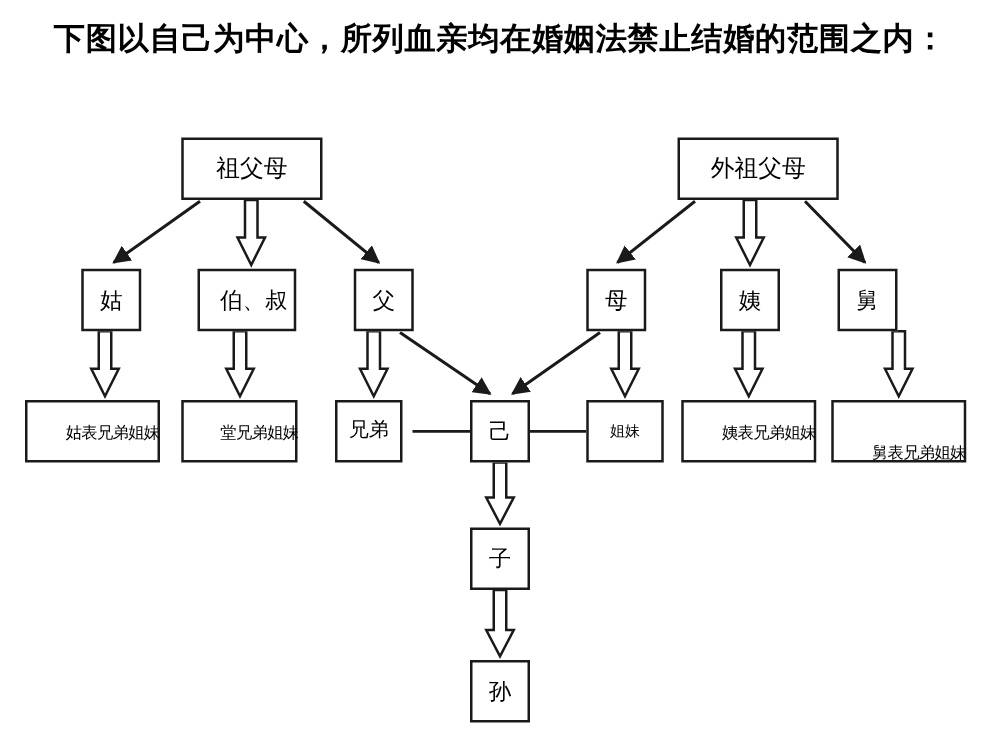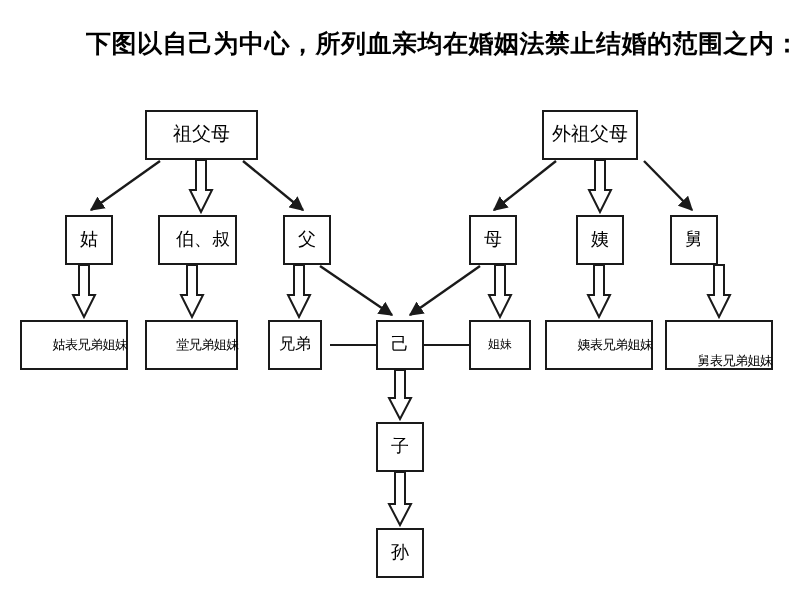--- a/index.html
+++ b/index.html
@@ -21,46 +21,45 @@
     top: 0;
     width: 800px;
     height: 600px;
     background: #ffffff;
   }
   #title-bar {
     position: absolute;
     left: 0;
     top: 14px;
     width: 800px;
-    text-align: right;
+    text-align: center;
     font-family: "DejaVu Serif", "Liberation Serif", serif;
     font-size: 25px;
     line-height: 34px;
     font-weight: 700;
     letter-spacing: 0.5px;
     white-space: nowrap;
     color: #000000;
-    margin-top: 13px;
   }
   #diagram {
     position: absolute;
     left: 0;
     top: 0;
     width: 800px;
     height: 600px;
   }
   .node {
     position: absolute;
     box-sizing: border-box;
     border: 2px solid #1a1a1a;
     background: #ffffff;
     display: flex;
     align-items: center;
     justify-content: center;
-    font-family: Liberation Mono, monospace;
+    font-family: Liberation Serif, serif;
     color: #000000;
     z-index: 5;
     text-align: center;
     white-space: nowrap;
   }
   .node .lbl {
     display: block;
     line-height: 1;
   }
   .big   { font-size: 19px; }
@@ -124,21 +123,21 @@
 
       <polygon points="395,370 405,370 405,398 411,398 400,419 389,398 395,398" fill="#ffffff" stroke="#1a1a1a" stroke-width="2"></polygon>
 
       <polygon points="395,472 405,472 405,504 411,504 400,525 389,504 395,504" fill="#ffffff" stroke="#1a1a1a" stroke-width="2"></polygon>
     </svg>
 
     <div class="node big" style="left:145px;top:110px;width:113px;height:50px;">
       <span class="lbl">祖父母</span>
     </div>
 
-    <div class="node big" style="left:542px;top:110px;width:96px;height:50px;">
+    <div class="node big" style="left:542px;top:110px;width:129px;height:50px;">
       <span class="lbl">外祖父母</span>
     </div>
 
     <div class="node mid" style="left:65px;top:215px;width:48px;height:50px;">
       <span class="lbl">姑</span>
     </div>
 
     <div class="node mid" style="left:158px;top:215px;width:79px;height:50px;padding-left:11px;">
       <span class="lbl">伯、叔</span>
     </div>

